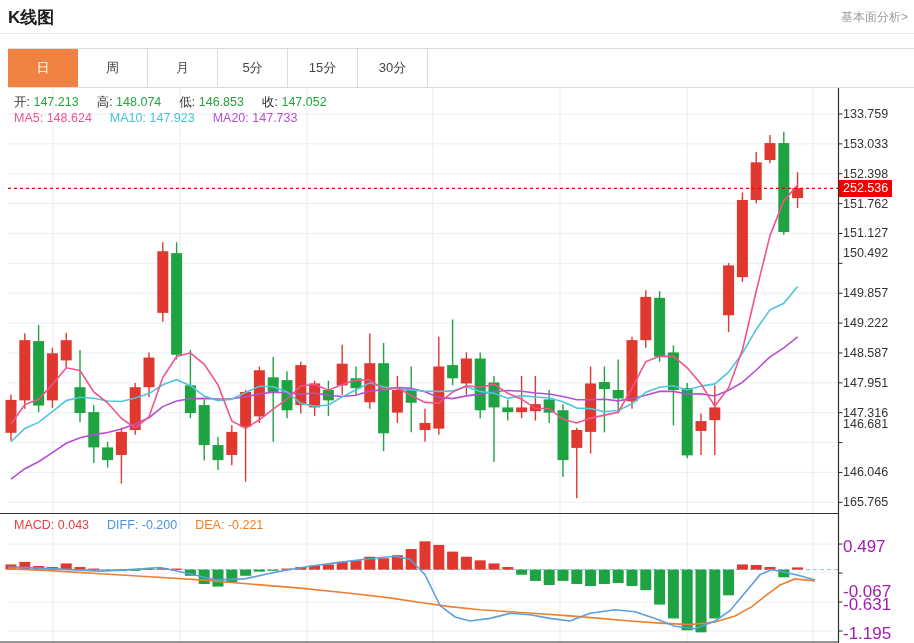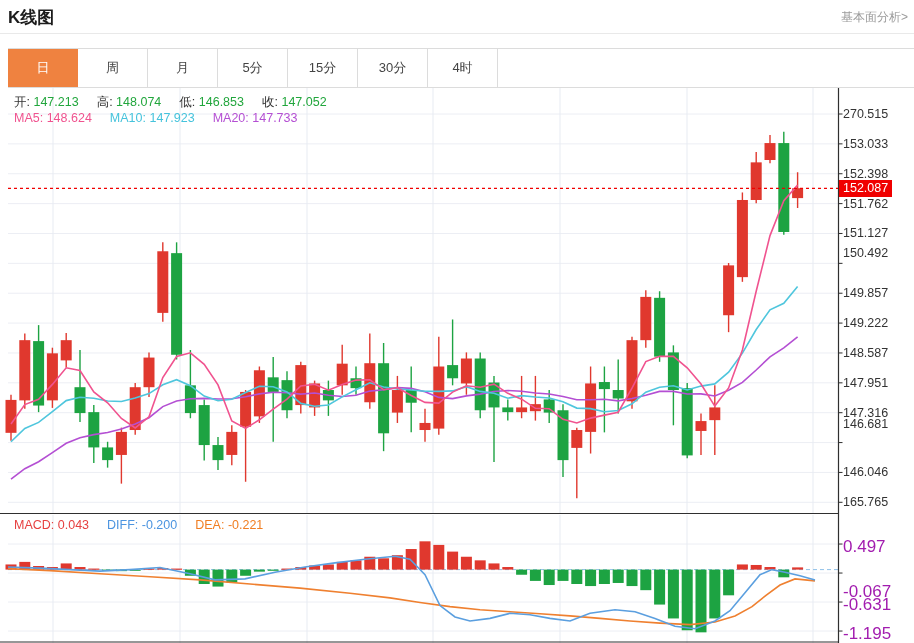--- a/index.html
+++ b/index.html
@@ -33,21 +33,20 @@
   <div class="title">K线图</div>
   <div class="top-link">基本面分析&gt;</div>
   <div class="hdr-divider"></div>
   <div class="tabbar">
       <div class="tab active" style="background: rgb(239, 130, 64);">日</div>
       <div class="tab">周</div>
       <div class="tab">月</div>
       <div class="tab">5分</div>
       <div class="tab">15分</div>
       <div class="tab">30分</div>
-      <div class="tab">4时</div>
       <div class="tab-fill"></div>
     </div>
   <div id="chart-wrap">
     <svg id="chart-svg" width="914" height="555">
         <line x1="8" y1="26" x2="838.5" y2="26" stroke="#eceef4" stroke-width="1"></line>
         <line x1="838.5" y1="26" x2="842.5" y2="26" stroke="#2f2f2f" stroke-width="1"></line>
         <line x1="8" y1="55.870000000000005" x2="838.5" y2="55.870000000000005" stroke="#eceef4" stroke-width="1"></line>
         <line x1="838.5" y1="55.870000000000005" x2="842.5" y2="55.870000000000005" stroke="#2f2f2f" stroke-width="1"></line>
         <line x1="8" y1="85.74000000000001" x2="838.5" y2="85.74000000000001" stroke="#eceef4" stroke-width="1"></line>
         <line x1="838.5" y1="85.74000000000001" x2="842.5" y2="85.74000000000001" stroke="#2f2f2f" stroke-width="1"></line>
@@ -277,34 +276,34 @@
         <path d="M8 480.6L50 482.6L100 485.7L150 488.8L200 491.9L250 496.0L300 500.1L350 505.3L390 509.9L420 514.5L450 518.6L480 521.7L510 523.8L540 525.8L570 527.9L600 530.4L630 533.0L660 535.1L690 536.6L715 534.0L735 527.9L752 518.6L766 507.3L780 497.0L795 490.9L815 492.9" fill="none" stroke="#ef8030" stroke-width="1.6"></path>
         <path d="M8 479.0L40 480.1L70 481.6L100 483.1L130 481.6L160 479.5L190 485.7L215 491.9L245 490.9L275 484.2L305 479.0L335 474.9L365 471.3L395 468.2L410 471.3L425 486.7L440 517.6L455 528.9L470 533.0L490 530.4L510 525.3L530 526.8L550 530.4L570 533.0L590 525.3L615 521.7L635 523.8L655 530.4L675 538.2L695 540.7L715 533.0L730 522.7L745 504.7L760 486.7L772 481.6L785 484.2L800 487.8L815 491.9" fill="none" stroke="#5b9fdf" stroke-width="1.6"></path>
         <line x1="838.5" y1="0" x2="838.5" y2="555" stroke="#2f2f2f" stroke-width="1.2"></line>
         <line x1="0" y1="425.5" x2="838.5" y2="425.5" stroke="#2f2f2f" stroke-width="1.2"></line>
         <line x1="0" y1="554" x2="838.5" y2="554" stroke="#2f2f2f" stroke-width="1"></line>
       </svg>
     <div class="legend-row" style="top:6px;" id="ohlc-legend"><span class="legend-item"><span class="lab">开:</span><span style="color: rgb(33, 166, 60);"> 147.213</span></span><span class="legend-item"><span class="lab">高:</span><span style="color: rgb(33, 166, 60);"> 148.074</span></span><span class="legend-item"><span class="lab">低:</span><span style="color: rgb(33, 166, 60);"> 146.853</span></span><span class="legend-item"><span class="lab">收:</span><span style="color: rgb(33, 166, 60);"> 147.052</span></span></div>
     <div class="legend-row" style="top:23px;" id="ma-legend"><span class="legend-item"><span class="lab" style="color: rgb(240, 83, 143);">MA5:</span><span style="color: rgb(240, 83, 143);"> 148.624</span></span><span class="legend-item"><span class="lab" style="color: rgb(69, 195, 220);">MA10:</span><span style="color: rgb(69, 195, 220);"> 147.923</span></span><span class="legend-item"><span class="lab" style="color: rgb(180, 79, 211);">MA20:</span><span style="color: rgb(180, 79, 211);"> 147.733</span></span></div>
     <div class="legend-row" style="top:430px;" id="macd-legend"><span class="legend-item"><span class="lab" style="color: rgb(230, 64, 64);">MACD:</span><span style="color: rgb(230, 64, 64);"> 0.043</span></span><span class="legend-item"><span class="lab" style="color: rgb(75, 148, 224);">DIFF:</span><span style="color: rgb(75, 148, 224);"> -0.200</span></span><span class="legend-item"><span class="lab" style="color: rgb(240, 126, 34);">DEA:</span><span style="color: rgb(240, 126, 34);"> -0.221</span></span></div>
     <div id="axis-labels">
-        <div class="axis-label" style="top: 19px;">270.515</div>
+        <div class="axis-label" style="top: 19px;">133.759</div>
         <div class="axis-label" style="top: 48.87px;">153.033</div>
         <div class="axis-label" style="top: 78.74px;">152.398</div>
         <div class="axis-label" style="top: 108.61px;">151.762</div>
         <div class="axis-label" style="top: 138.48px;">151.127</div>
         <div class="axis-label" style="top: 158px;">150.492</div>
         <div class="axis-label" style="top: 198.22px;">149.857</div>
         <div class="axis-label" style="top: 228.09px;">149.222</div>
         <div class="axis-label" style="top: 257.96px;">148.587</div>
         <div class="axis-label" style="top: 287.83px;">147.951</div>
         <div class="axis-label" style="top: 317.7px;">147.316</div>
         <div class="axis-label" style="top: 329px;">146.681</div>
         <div class="axis-label" style="top: 377.44px;">146.046</div>
         <div class="axis-label" style="top: 407.31px;">165.765</div>
         <div class="macd-axis-label" style="top: 449.045px;">0.497</div>
         <div class="macd-axis-label" style="top: 494px; text-align: center;">-0.067</div>
         <div class="macd-axis-label" style="top: 507.045px;">-0.631</div>
         <div class="macd-axis-label" style="top: 536.045px;">-1.195</div>
       </div>
-    <div class="price-tag" id="price-tag" style="top: 91.8692px; background: rgb(240, 0, 0);">152.087</div>
+    <div class="price-tag" id="price-tag" style="top: 91.8692px; background: rgb(240, 0, 0);">252.536</div>
   </div>
 </div>
 
 </body></html>

